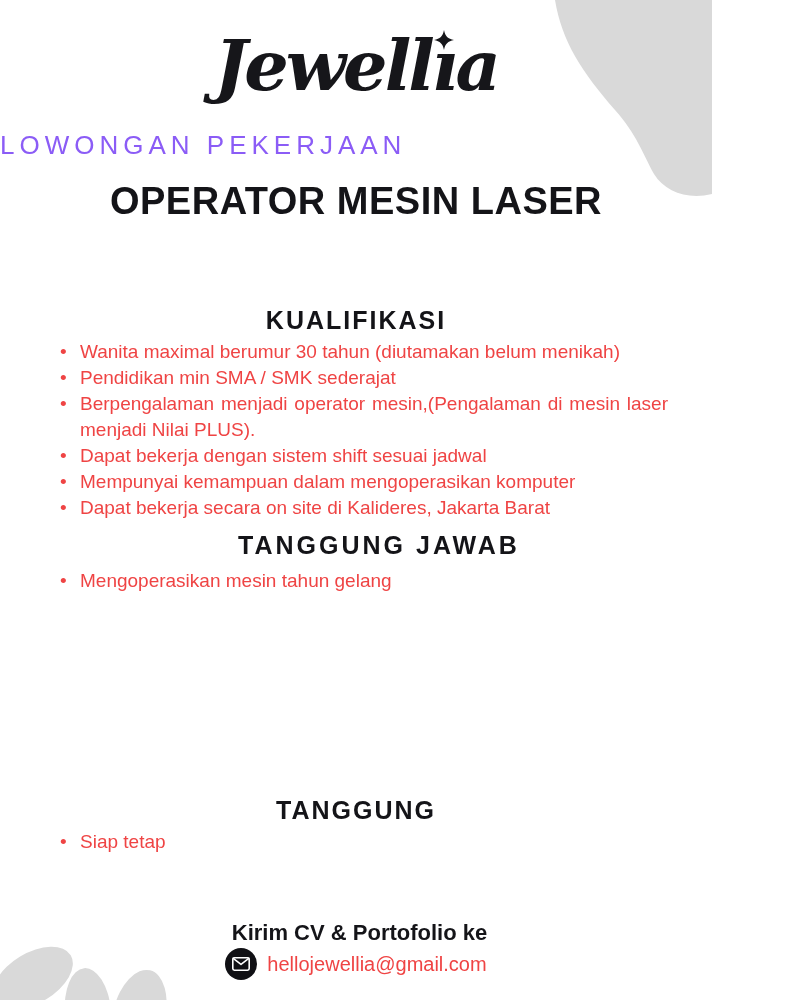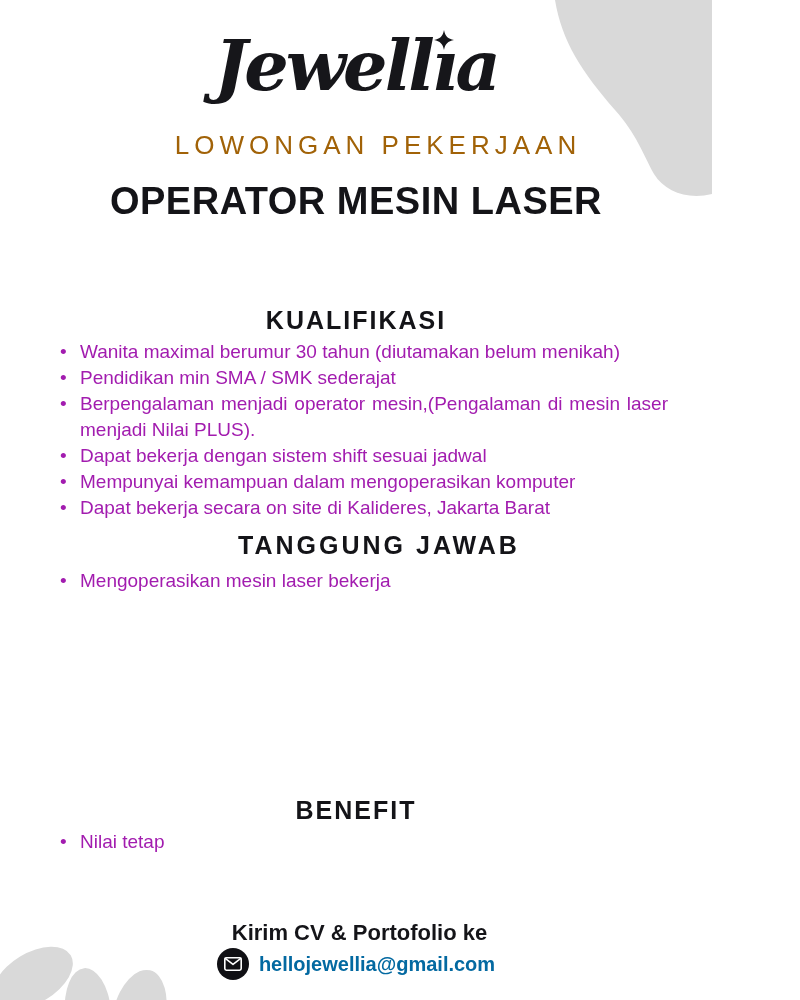--- a/index.html
+++ b/index.html
@@ -34,26 +34,25 @@
   .sparkle {
     position: absolute;
     top: 6px; left: 2px;
     width: 20px; height: 20px;
   }
   .sparkle svg { width: 100%; height: 100%; display: block; }
 
   .subtitle {
     position: absolute;
     top: 130px; left: 0; right: 0;
-    text-align: center;
+    text-align: left;
     font-size: 26px;
     font-weight: 400;
     letter-spacing: 5px;
-    color: #a16207;
-    margin-left: 44px;
+    color: #8b5cf6;
   }
   .title {
     position: absolute;
     top: 180px; left: 0; right: 0;
     text-align: center;
     font-size: 38px;
     font-weight: 700;
     letter-spacing: 0.5px;
     color: #141418;
   }
@@ -71,21 +70,21 @@
   .h-kualifikasi { top: 306px; }
   .h-tanggung   { top: 531px; letter-spacing: 3px; margin-left: 46px; }
   .h-benefit    { top: 796px; }
 
   ul.bullets {
     position: absolute;
     left: 58px; right: 44px;
     list-style: none;
     font-size: 19px;
     line-height: 26px;
-    color: #a21caf;
+    color: #ef4444;
   }
   .ul-kualifikasi { top: 339px; }
   .ul-tanggung    { top: 568px; }
   .ul-benefit     { top: 829px; }
   ul.bullets li { position: relative; padding-left: 22px; }
   ul.bullets li::before {
     content: "\2022";
     position: absolute;
     left: 2px; top: 0;
     font-size: 19px;
@@ -113,21 +112,21 @@
   .email-badge {
     width: 32px; height: 32px;
     border-radius: 50%;
     background: #101014;
     display: flex;
     align-items: center;
     justify-content: center;
     flex: 0 0 auto;
   }
   .email-badge svg { width: 18px; height: 14px; display: block; }
-  .email-text { font-size: 20px; font-weight: 700; color: #0369a1; }
+  .email-text { font-size: 20px; font-weight: 400; color: #ef4444; }
 </style>
 </head>
 <body>
 
 <div class="page">
 
   <svg class="blob-tr" viewBox="0 0 160 205" aria-hidden="true">
     <path d="M 3 0 C 10 42, 30 72, 63 110 C 85 135, 90 152, 102 174 C 113 192, 136 200, 160 194 L 160 0 Z" fill="#d9d9d9"></path>
   </svg>
 
@@ -158,26 +157,26 @@
       <span class="line-justify">Berpengalaman menjadi operator mesin,(Pengalaman di mesin laser</span>
       <span class="line-plain">menjadi Nilai PLUS).</span>
     </li>
     <li>Dapat bekerja dengan sistem shift sesuai jadwal</li>
     <li>Mempunyai kemampuan dalam mengoperasikan komputer</li>
     <li>Dapat bekerja secara on site di Kalideres, Jakarta Barat</li>
   </ul>
 
   <div class="sec-heading h-tanggung">TANGGUNG JAWAB</div>
   <ul class="bullets ul-tanggung">
-    <li>Mengoperasikan mesin laser bekerja</li>
+    <li>Mengoperasikan mesin tahun gelang</li>
   </ul>
 
-  <div class="sec-heading h-benefit">BENEFIT</div>
+  <div class="sec-heading h-benefit">TANGGUNG</div>
   <ul class="bullets ul-benefit">
-    <li>Nilai tetap</li>
+    <li>Siap tetap</li>
   </ul>
 
   <div class="cta">Kirim CV &amp; Portofolio ke</div>
   <div class="email-row">
     <span class="email-badge">
       <svg viewBox="0 0 18 14" aria-hidden="true">
         <rect x="0.8" y="0.8" width="16.4" height="12.4" rx="1.6" fill="none" stroke="#ffffff" stroke-width="1.6"></rect>
         <path d="M1.2 1.4 L9 7.4 L16.8 1.4" fill="none" stroke="#ffffff" stroke-width="1.6" stroke-linecap="round" stroke-linejoin="round"></path>
       </svg>
     </span>

